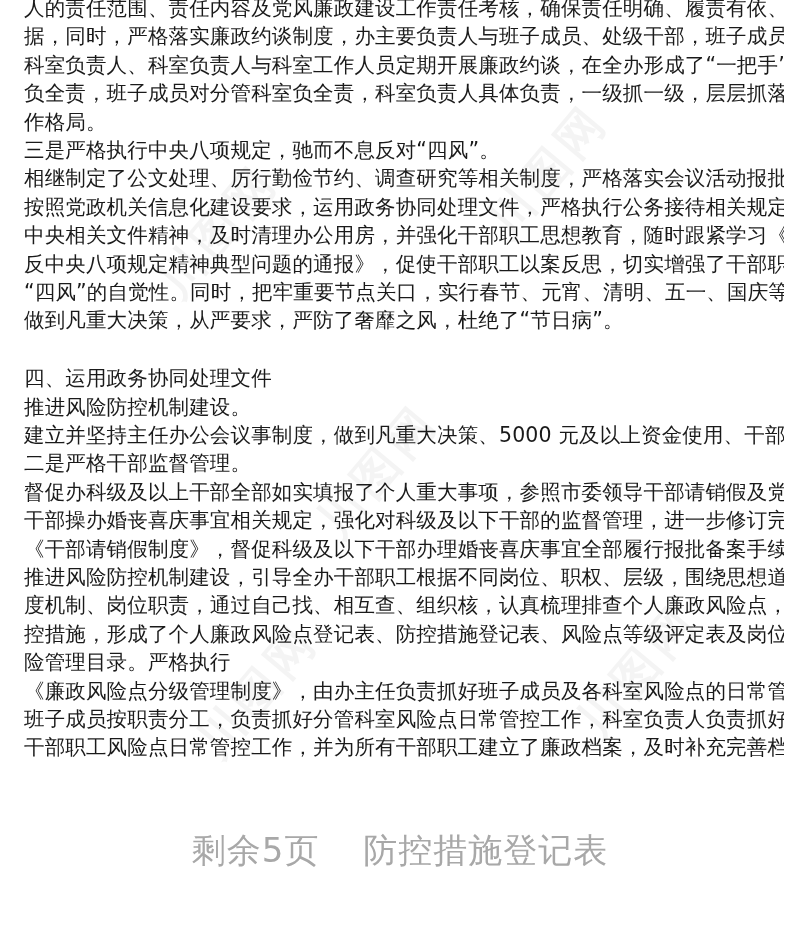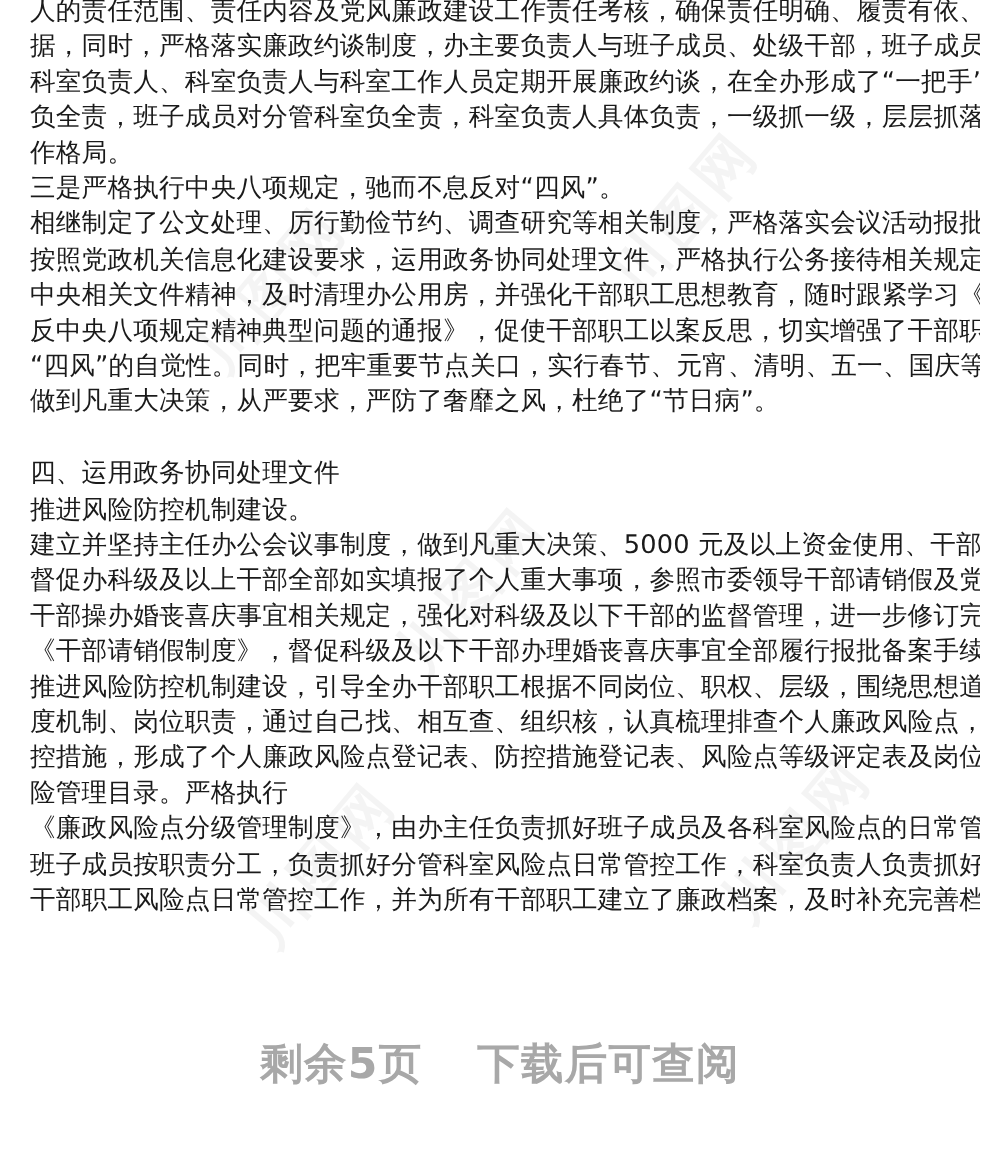--- a/index.html
+++ b/index.html
@@ -7,21 +7,21 @@
          font-family: "DejaVu Sans", "Liberation Sans", sans-serif; }
   .doc { position: absolute; left: 24px; top: -6px; width: 760px; }
   .line { height: 28.4px; line-height: 28.4px; font-size: 20.5px; color: #1a1a1a;
           white-space: nowrap; overflow: hidden; letter-spacing: 0.15px; }
   .line.blank { height: 29.6px; }
   .watermark { position: absolute; font-size: 46px; color: rgba(0,0,0,0.045);
                transform: rotate(-50deg); white-space: nowrap; pointer-events: none;
                font-weight: bold; letter-spacing: 6px; }
   .more { position: absolute; left: 0; right: 0; top: 828px; text-align: center;
           font-size: 34px; color: #a8a8a8; letter-spacing: 1px; }
-  .more span { margin: 0 16px; font-weight: bold; }
+  .more span { margin: 0 16px; }
 </style>
 </head>
 <body>
 
 <div class="watermark" style="left:140px; top:200px;">川图网</div>
 <div class="watermark" style="left:470px; top:140px;">川图网</div>
 <div class="watermark" style="left:300px; top:440px;">川图网</div>
 <div class="watermark" style="left:560px; top:640px;">川图网</div>
 <div class="watermark" style="left:180px; top:660px;">川图网</div>
 
@@ -35,28 +35,29 @@
   <div class="line">相继制定了公文处理、厉行勤俭节约、调查研究等相关制度，严格落实会议活动报批程序，</div>
   <div class="line">按照党政机关信息化建设要求，运用政务协同处理文件，严格执行公务接待相关规定，按照</div>
   <div class="line">中央相关文件精神，及时清理办公用房，并强化干部职工思想教育，随时跟紧学习《关于违</div>
   <div class="line">反中央八项规定精神典型问题的通报》，促使干部职工以案反思，切实增强了干部职工反对</div>
   <div class="line">“四风”的自觉性。同时，把牢重要节点关口，实行春节、元宵、清明、五一、国庆等重要节</div>
   <div class="line">做到凡重大决策，从严要求，严防了奢靡之风，杜绝了“节日病”。</div>
   <div class="line blank"></div>
   <div class="line">四、运用政务协同处理文件</div>
   <div class="line">推进风险防控机制建设。</div>
   <div class="line">建立并坚持主任办公会议事制度，做到凡重大决策、5000 元及以上资金使用、干部提拔、</div>
+  <div class="line">二是严格干部监督管理。</div>
   <div class="line">督促办科级及以上干部全部如实填报了个人重大事项，参照市委领导干部请销假及党员领导</div>
   <div class="line">干部操办婚丧喜庆事宜相关规定，强化对科级及以下干部的监督管理，进一步修订完善了</div>
   <div class="line">《干部请销假制度》，督促科级及以下干部办理婚丧喜庆事宜全部履行报批备案手续。持续</div>
   <div class="line">推进风险防控机制建设，引导全办干部职工根据不同岗位、职权、层级，围绕思想道德、制</div>
   <div class="line">度机制、岗位职责，通过自己找、相互查、组织核，认真梳理排查个人廉政风险点，制定防</div>
   <div class="line">控措施，形成了个人廉政风险点登记表、防控措施登记表、风险点等级评定表及岗位廉政风</div>
   <div class="line">险管理目录。严格执行</div>
   <div class="line">《廉政风险点分级管理制度》，由办主任负责抓好班子成员及各科室风险点的日常管控工作，</div>
   <div class="line">班子成员按职责分工，负责抓好分管科室风险点日常管控工作，科室负责人负责抓好科室内</div>
   <div class="line">干部职工风险点日常管控工作，并为所有干部职工建立了廉政档案，及时补充完善档案内容，</div>
 </div>
 
 <div class="more">
   <span>剩余5页</span>
-  <span>下载后可查阅</span>
+  <span>防控措施登记表</span>
 </div>
 
 </body></html>

